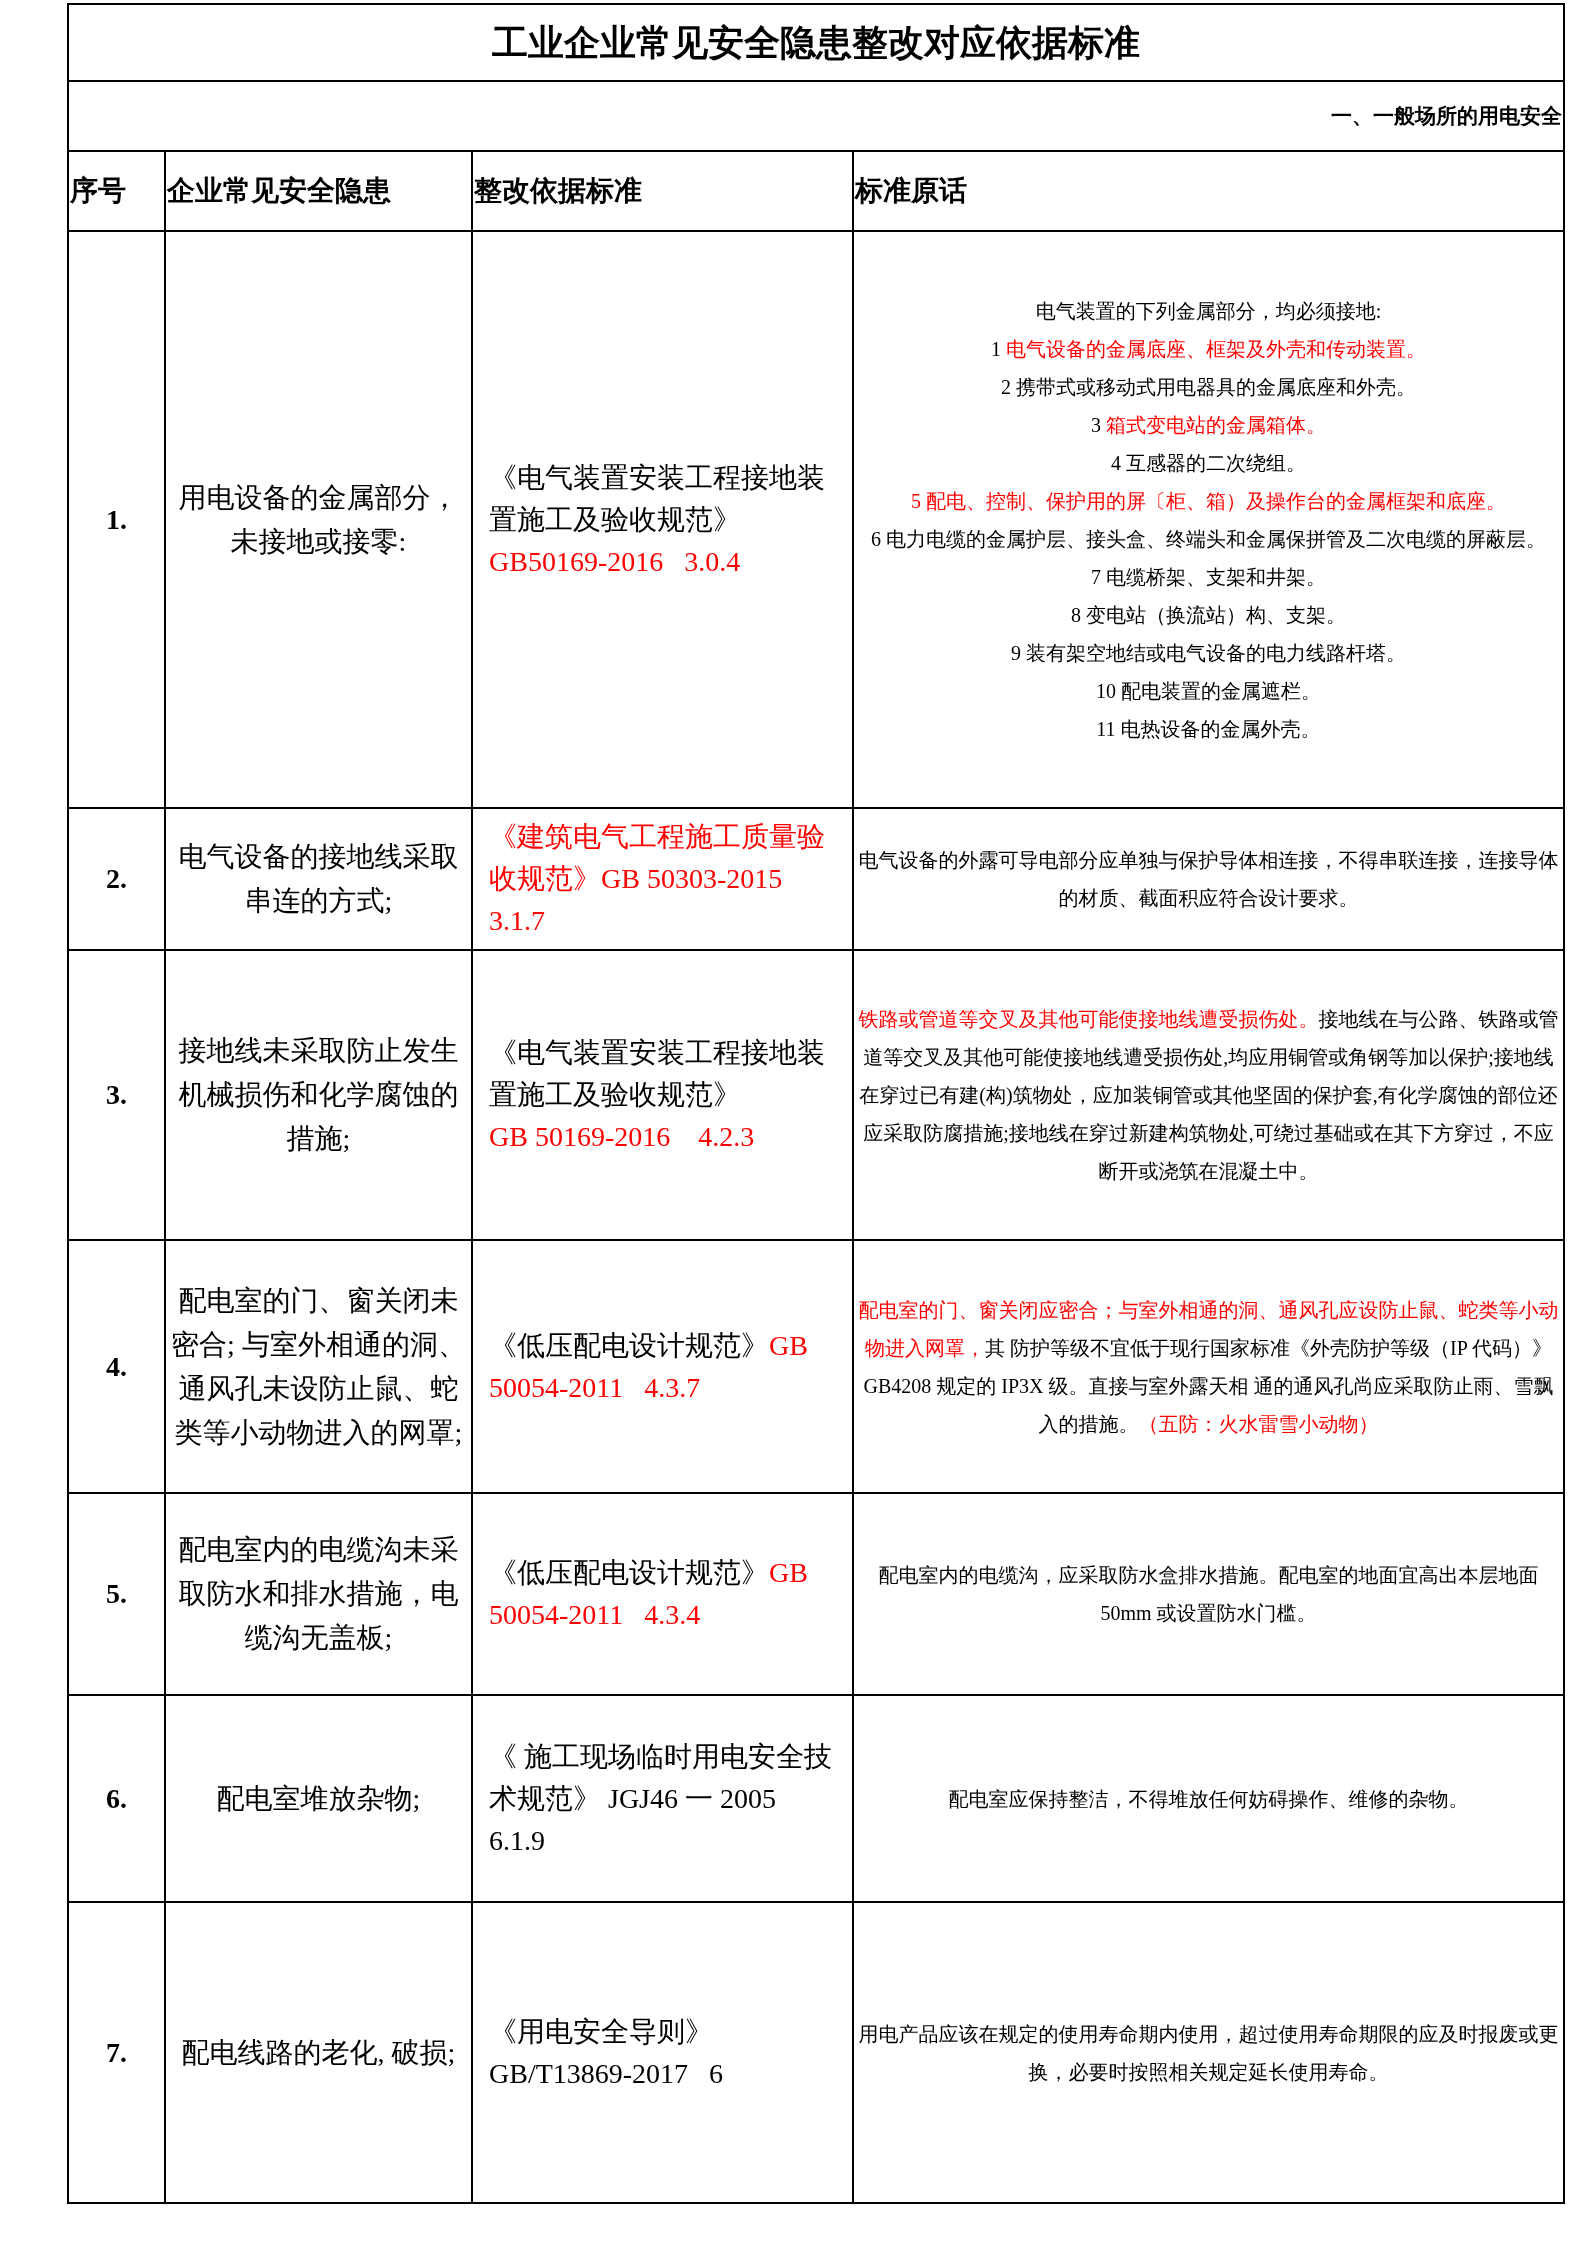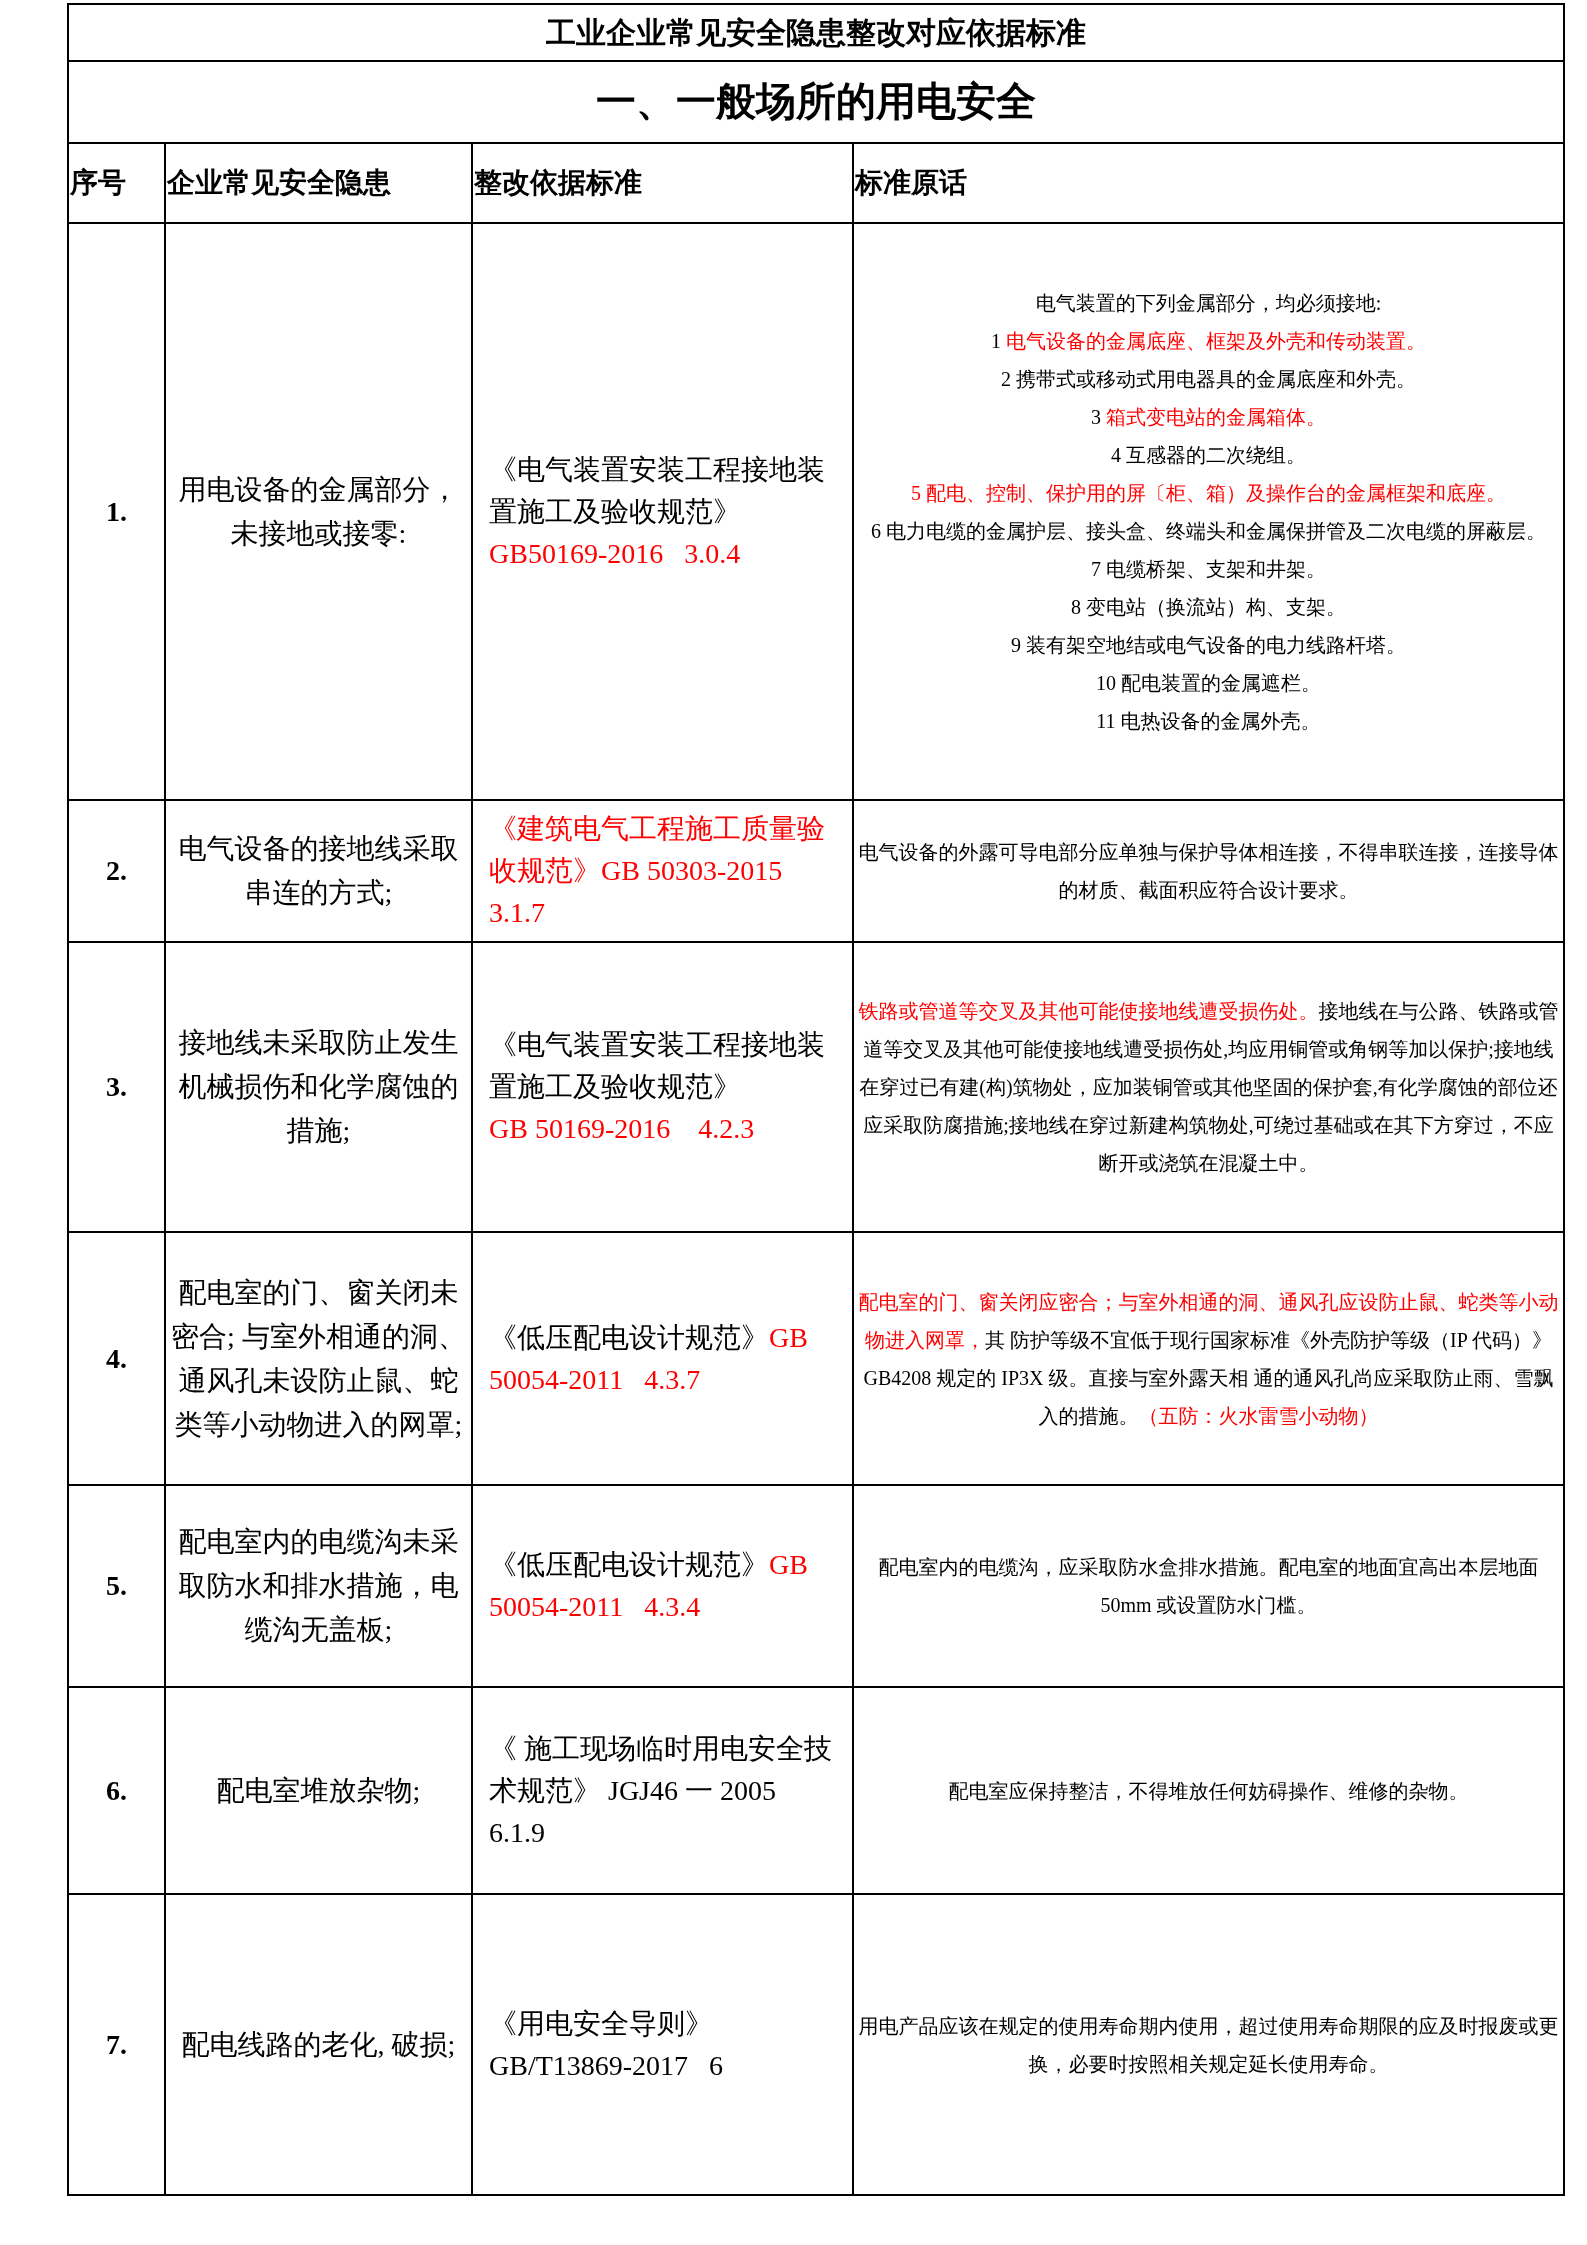--- a/index.html
+++ b/index.html
@@ -18,24 +18,24 @@
     table-layout:fixed;
     width:1496px;
   }
   table.doc td{
     border:2px solid #000000;
     vertical-align:middle;
     box-sizing:border-box;
     overflow:hidden;
   }
   .title-cell{
-    height:57px;text-align:center;font-weight:bold;font-size:30px;line-height:34px;
+    height:77px;text-align:center;font-weight:bold;font-size:36px;line-height:34px;
   }
   .section-cell{
-    height:82px;text-align:center;font-weight:bold;font-size:40px;line-height:34px;
+    height:70px;text-align:right;font-weight:bold;font-size:21px;line-height:34px;
   }
   .head-cell{
     height:80px;text-align:left;font-weight:bold;font-size:28px;
   }
   .num-cell{
     text-align:center;font-weight:bold;font-size:28px;
   }
   .hazard-cell{
     padding:0 4px;font-size:28px;line-height:44px;text-align:center;
   }

